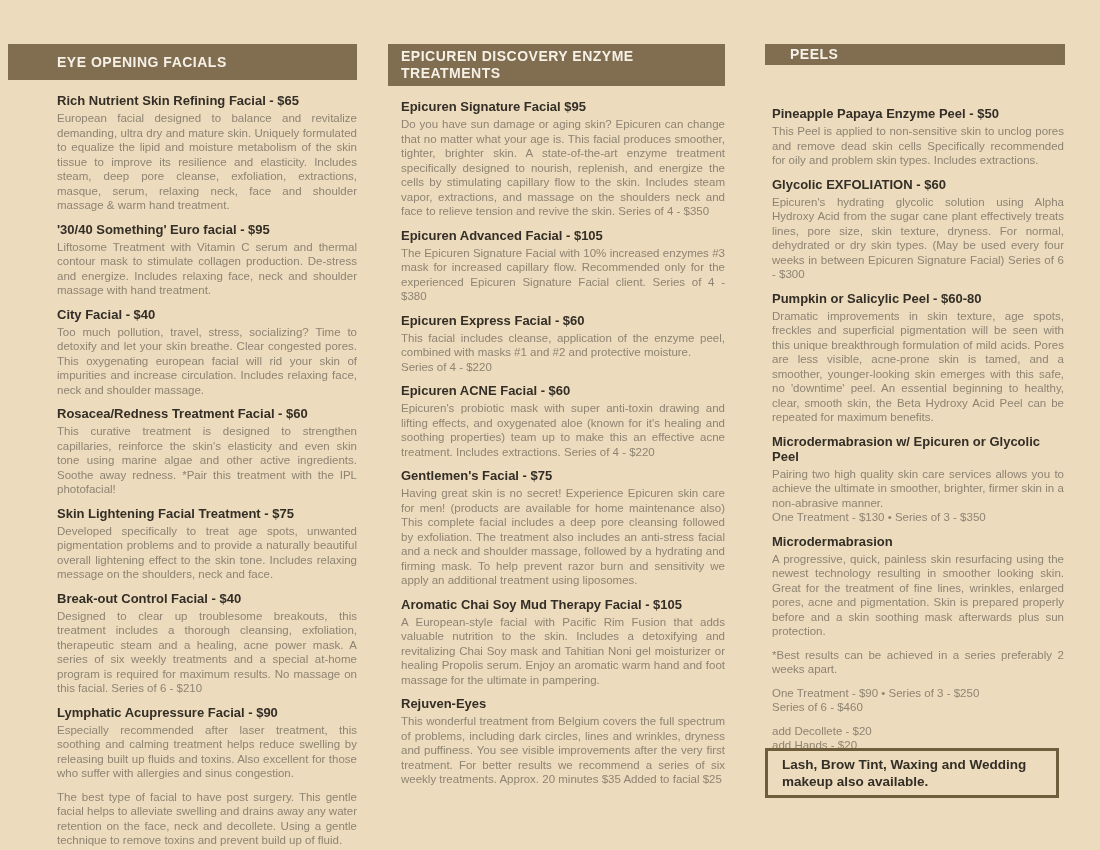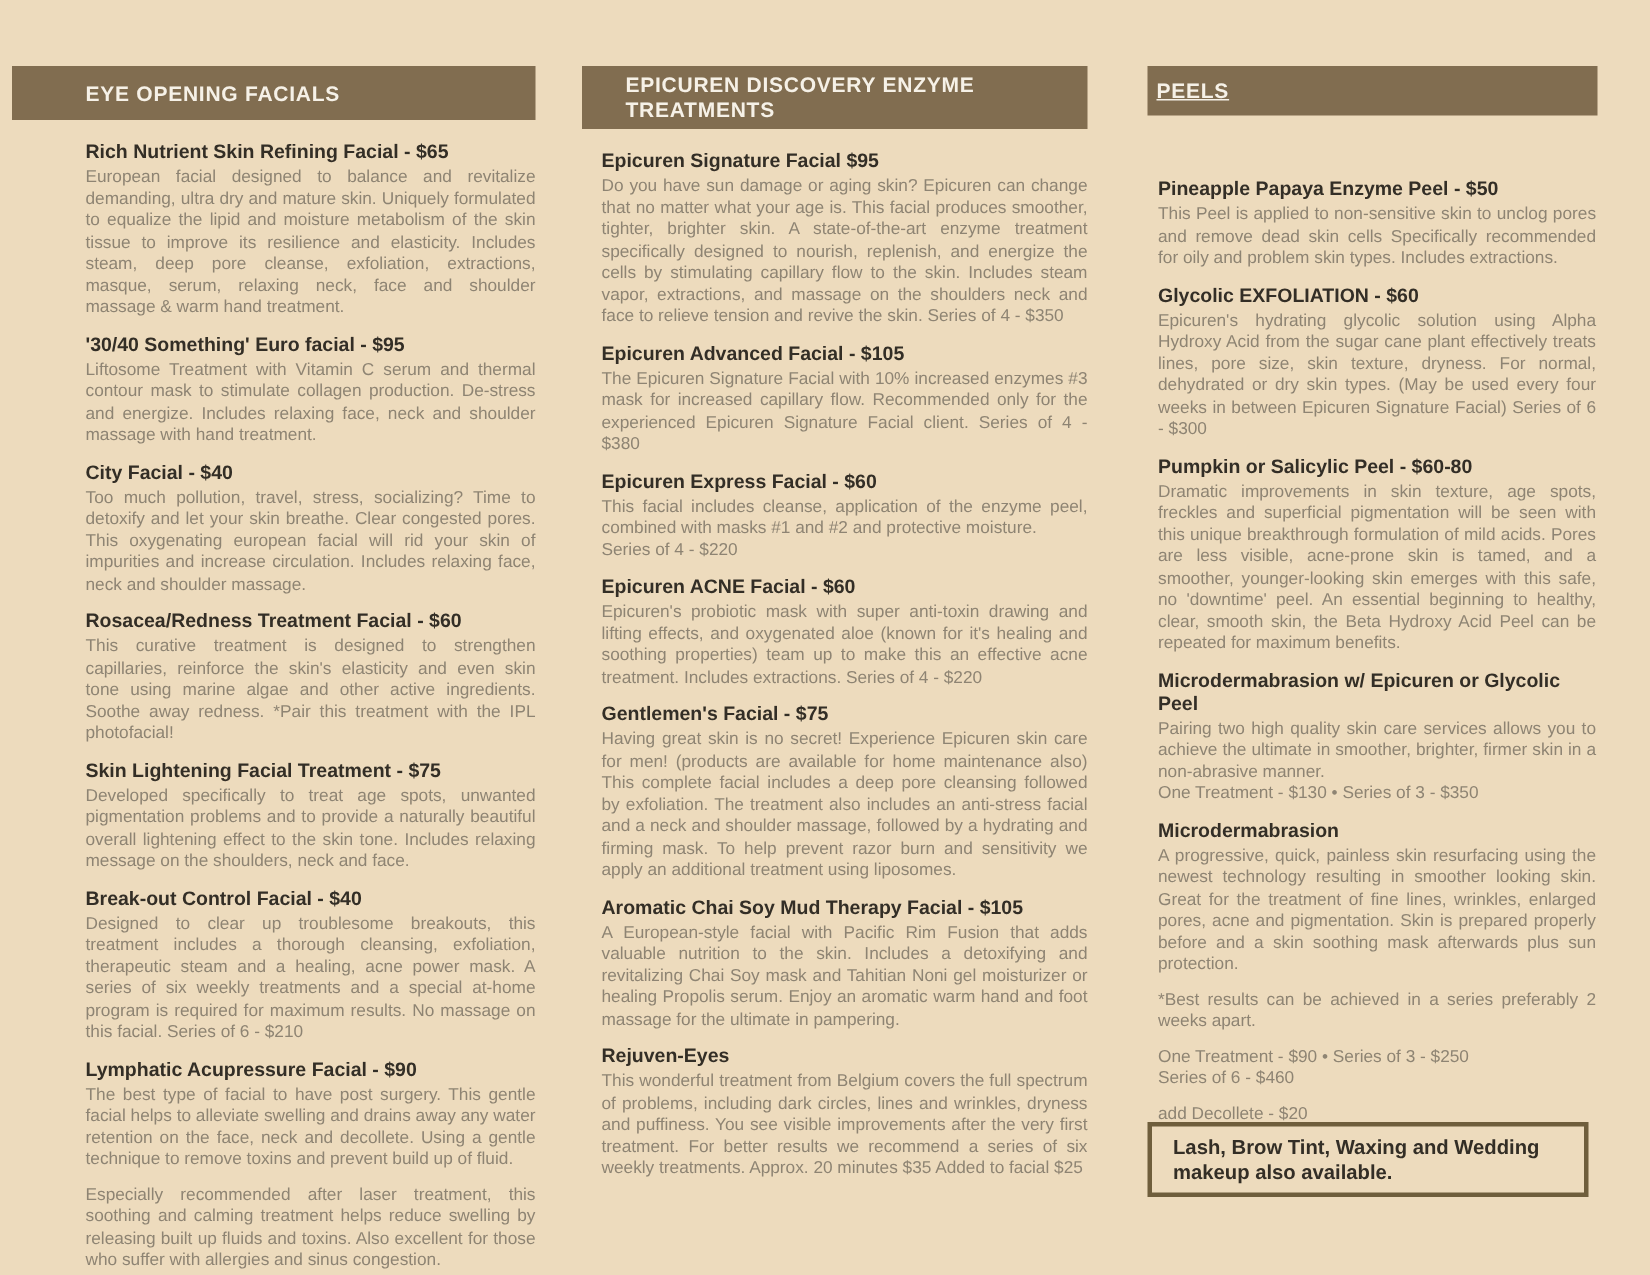--- a/index.html
+++ b/index.html
@@ -12,21 +12,21 @@
   #col2 { left:388px; width:337px; }
   #col3 { left:765px; width:300px; }
 
   .bar {
     background:#816d50; color:#f6f1e7; font-weight:bold;
     font-size:14px; letter-spacing:.5px; line-height:17px;
     display:flex; align-items:center;
   }
   #col1 .bar { height:36px; padding-left:49px; }
   #col2 .bar { height:42px; padding-left:13px; padding-right:10px; }
-  #col3 .bar { height:33px; padding-left:6px;text-decoration:underline; }
+  #col3 .bar { height:21px; padding-left:25px; }
 
   .items { padding-top:13px; }
   #col1 .items { margin-left:49px; width:300px; }
   #col2 .items { margin-left:13px; width:324px; }
   #col3 .items { margin-left:7px;  width:292px;margin-top:28px; }
 
   .item { margin-bottom:9px; }
   .item h3 {
     font-size:13px; line-height:15px; color:#332e26;
     margin:0 0 3px; font-weight:bold;
@@ -75,32 +75,32 @@
         <div class="item">
           <h3>Skin Lightening Facial Treatment - $75</h3>
           <p>Developed specifically to treat age spots, unwanted pigmentation problems and to provide a naturally beautiful overall lightening effect to the skin tone. Includes relaxing message on the shoulders, neck and face.</p>
         </div>
         <div class="item">
           <h3>Break-out Control Facial - $40</h3>
           <p>Designed to clear up troublesome breakouts, this treatment includes a thorough cleansing, exfoliation, therapeutic steam and a healing, acne power mask. A series of six weekly treatments and a special at-home program is required for maximum results. No massage on this facial. Series of 6 - $210</p>
         </div>
         <div class="item">
           <h3>Lymphatic Acupressure Facial - $90</h3>
+          <p>Especially recommended after laser treatment, this soothing and calming treatment helps reduce swelling by releasing built up fluids and toxins. Also excellent for those who suffer with allergies and sinus congestion.</p>
           <p>The best type of facial to have post surgery. This gentle facial helps to alleviate swelling and drains away any water retention on the face, neck and decollete. Using a gentle technique to remove toxins and prevent build up of fluid.</p>
-          <p>Especially recommended after laser treatment, this soothing and calming treatment helps reduce swelling by releasing built up fluids and toxins. Also excellent for those who suffer with allergies and sinus congestion.</p>
         </div>
         <div class="item">
           <h3>Exfoliating Back Facial - $60</h3>
         </div>
       </div>
   </section>
 
   <section class="col" id="col2">
     <div class="bar">
-      <h2 style="font-size:inherit;margin-left:16px;">EPICUREN DISCOVERY ENZYME TREATMENTS</h2>
+      <h2 style="font-size:inherit;">EPICUREN DISCOVERY ENZYME TREATMENTS</h2>
     </div>
     <div class="items">
         <div class="item">
           <h3>Epicuren Signature Facial $95</h3>
           <p>Do you have sun damage or aging skin? Epicuren can change that no matter what your age is. This facial produces smoother, tighter, brighter skin. A state-of-the-art enzyme treatment specifically designed to nourish, replenish, and energize the cells by stimulating capillary flow to the skin. Includes steam vapor, extractions, and massage on the shoulders neck and face to relieve tension and revive the skin. Series of 4 - $350</p>
         </div>
         <div class="item">
           <h3>Epicuren Advanced Facial - $105</h3>
           <p>The Epicuren Signature Facial with 10% increased enzymes #3 mask for increased capillary flow. Recommended only for the experienced Epicuren Signature Facial client. Series of 4 - $380</p>
         </div>

